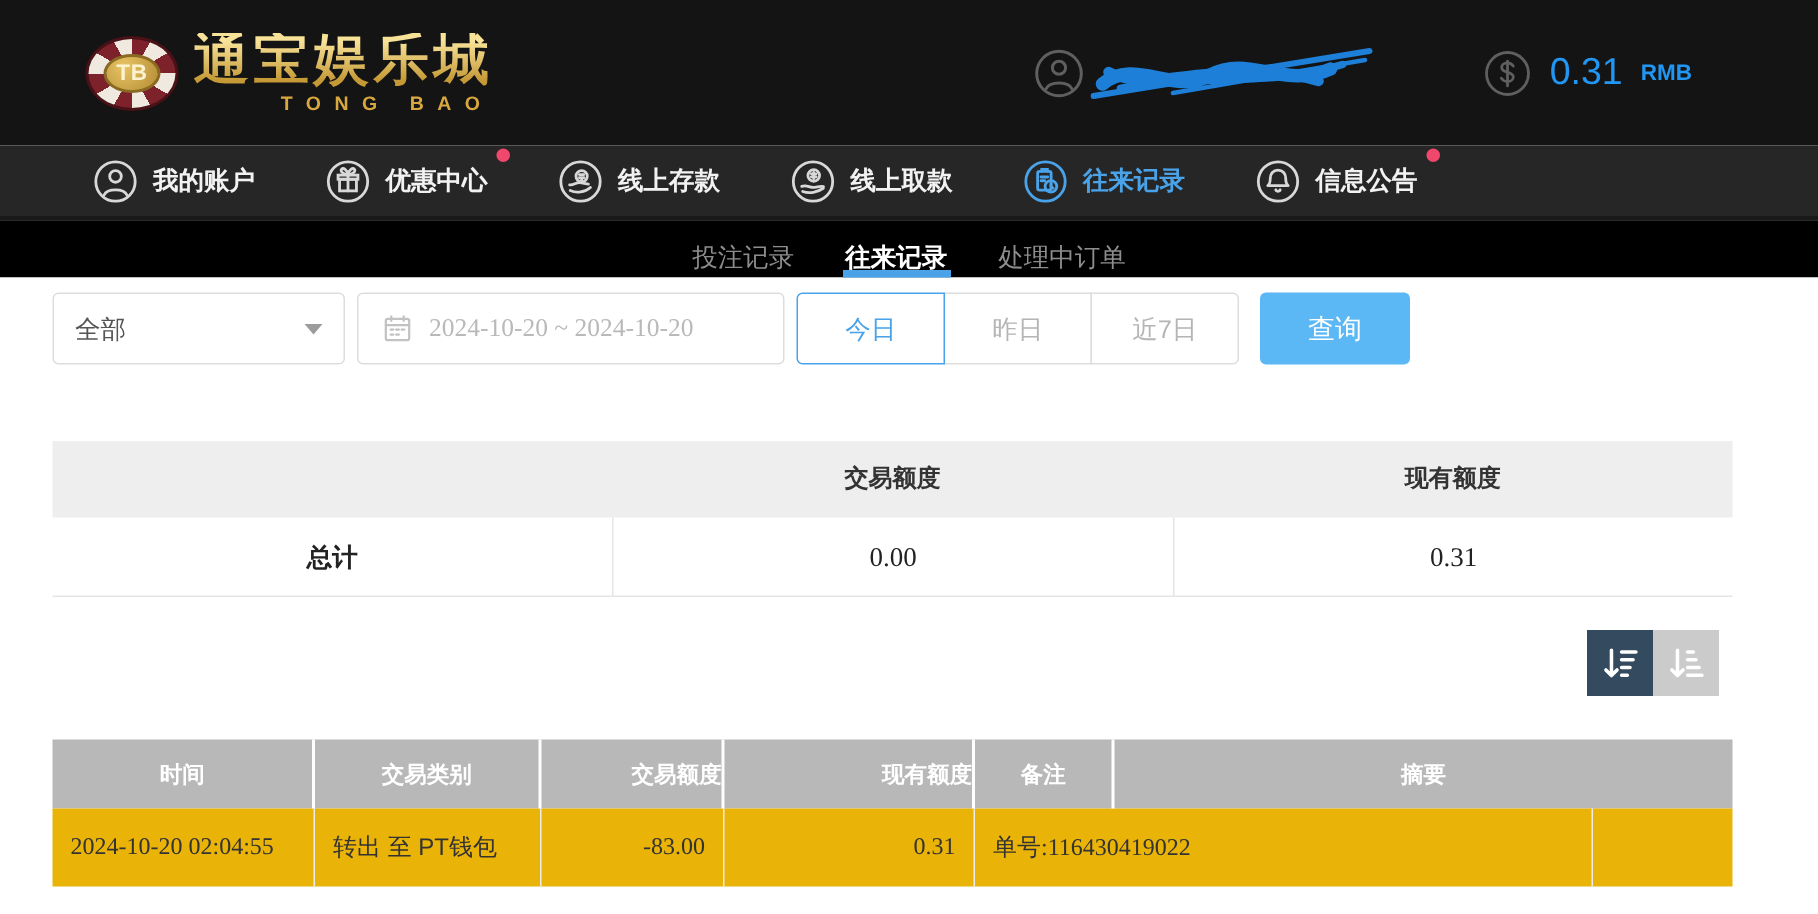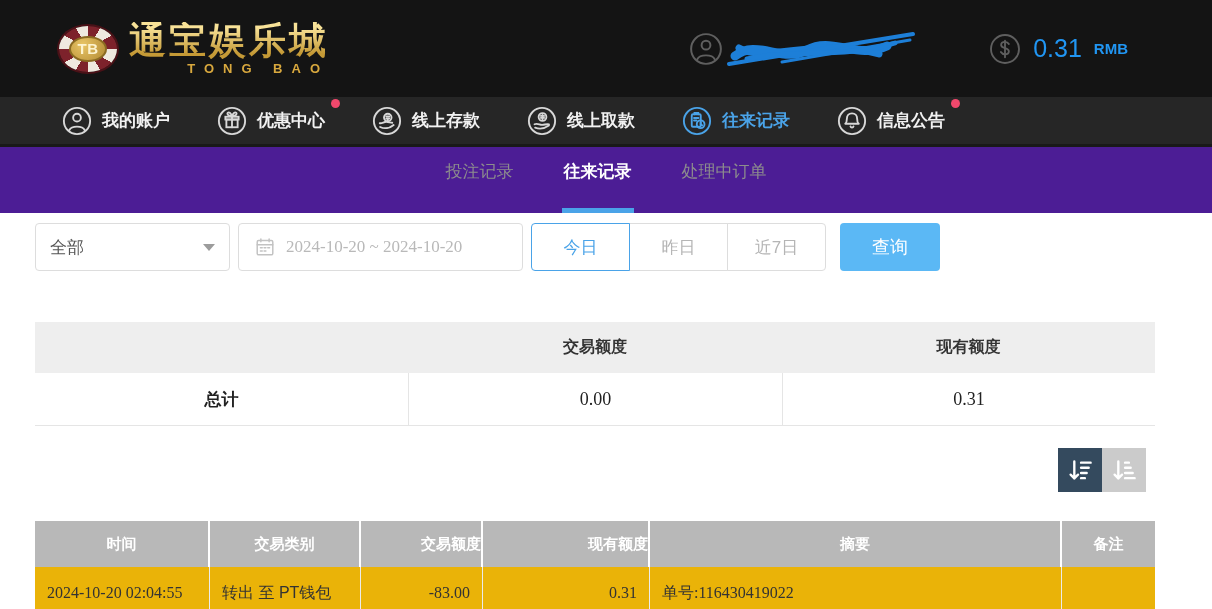--- a/index.html
+++ b/index.html
@@ -38,21 +38,21 @@
     padding-left:62px; gap:47px; border-bottom:3px solid #191919; }
   .nav-item { display:flex; align-items:center; gap:10px; color:#f2f2f2;
     font-size:17px; font-weight:bold; position:relative; cursor:pointer; white-space:nowrap; }
   .nav-item .nav-ico { color:#d8d8d8; display:flex; }
   .nav-item.active { color:#4aa3e8; }
   .nav-item.active .nav-ico { color:#4aa3e8; }
   .nav-dot { position:absolute; top:-7px; right:-15px; width:9px; height:9px;
     border-radius:50%; background:#f0486c; }
 
   
-  .subnav { height:66px; background:#4c1d95; display:flex; justify-content:center; gap:46px; }
+  .subnav { height:38px; background:#000000; display:flex; justify-content:center; gap:30px; }
   .subtab { line-height:50px; font-size:17px; color:#8d8d8d; position:relative;
     cursor:pointer; padding:0 2px; }
   .subtab.active { color:#ffffff; font-weight:bold; }
   .subtab.active::after { content:''; position:absolute; left:0; right:0; bottom:0;
     height:5px; background:#4aa3e8; }
 
   
   .content { background:#fff; padding:10px 57px 0 35px; }
 
   .filter-row { display:flex; height:48px; }
@@ -295,22 +295,22 @@
       </svg>
     </button>
   </div>
 
   <div class="table">
     <div class="thead">
       <div class="th c-time">时间</div>
       <div class="th c-cat">交易类别</div>
       <div class="th c-amt">交易额度</div>
       <div class="th c-bal">现有额度</div>
+      <div class="th c-note">备注</div>
       <div class="th c-sum">摘要</div>
-      <div class="th c-note">备注</div>
     </div>
     <div class="tr">
       <div class="td c-time serif">2024-10-20 02:04:55</div>
       <div class="td c-cat">转出 至 PT钱包</div>
       <div class="td c-amt serif">-83.00</div>
       <div class="td c-bal serif">0.31</div>
       <div class="td c-sum serif">单号:116430419022</div>
       <div class="td c-note"></div>
     </div>
   </div>

